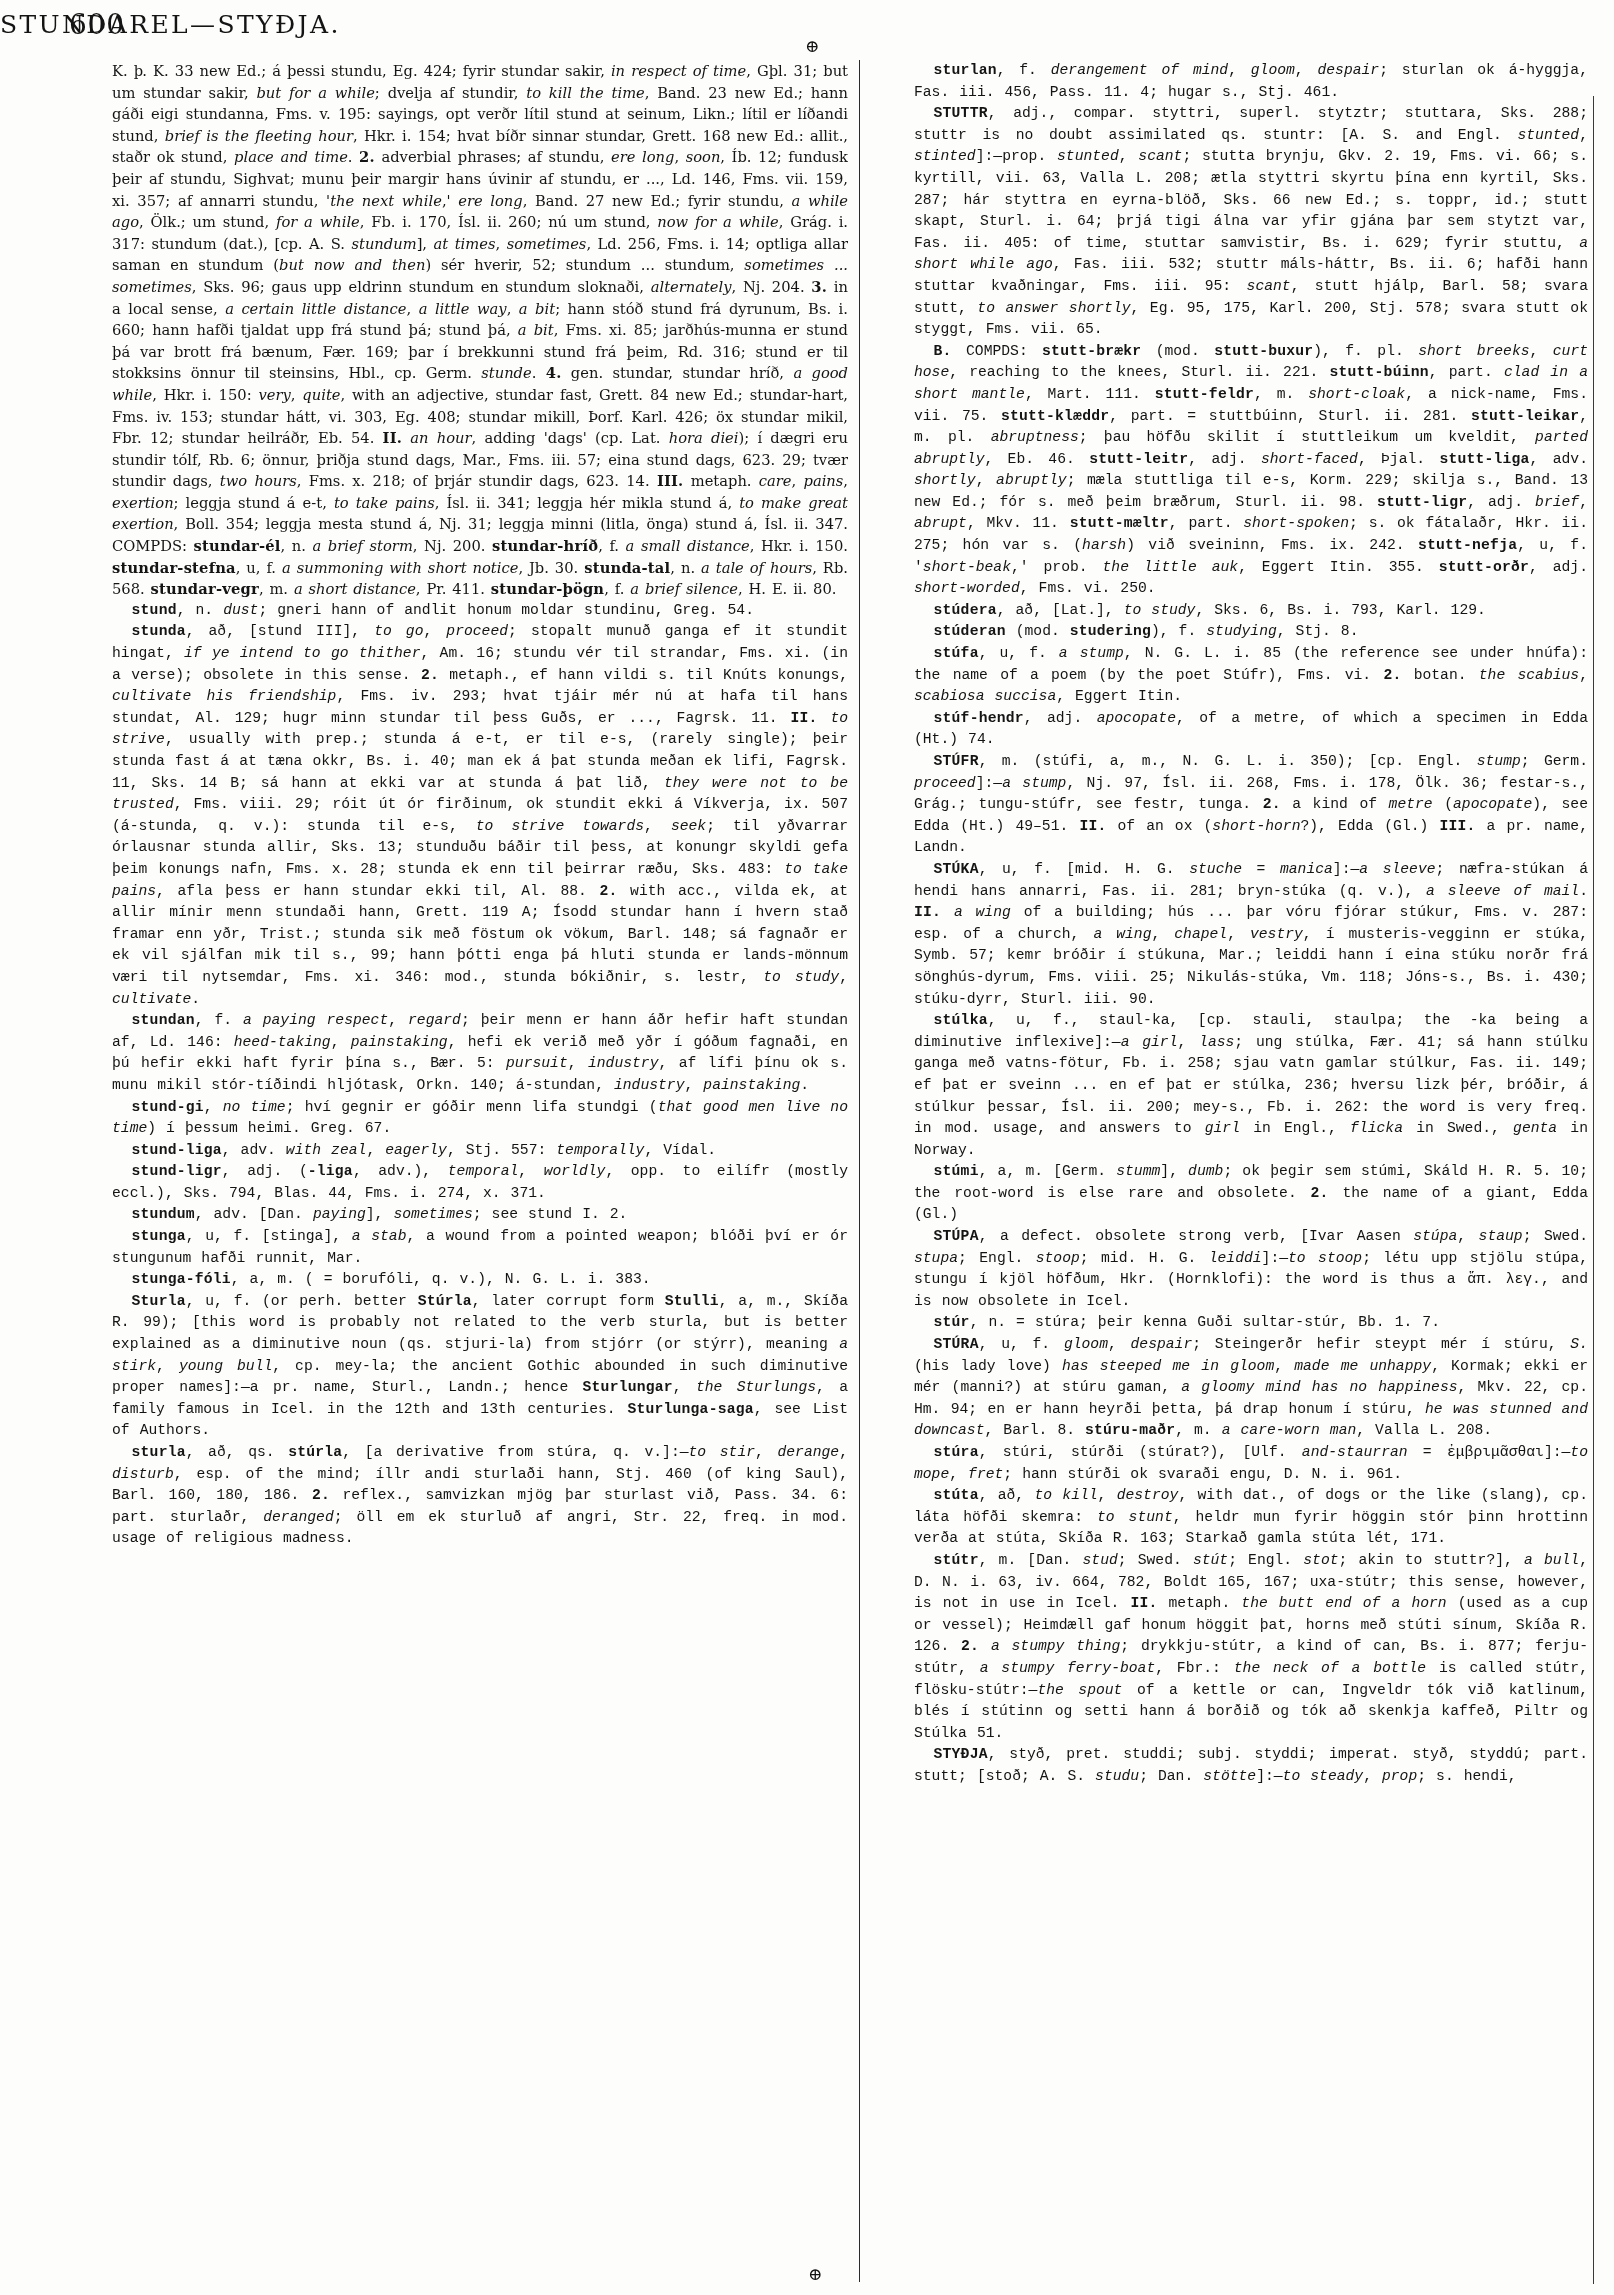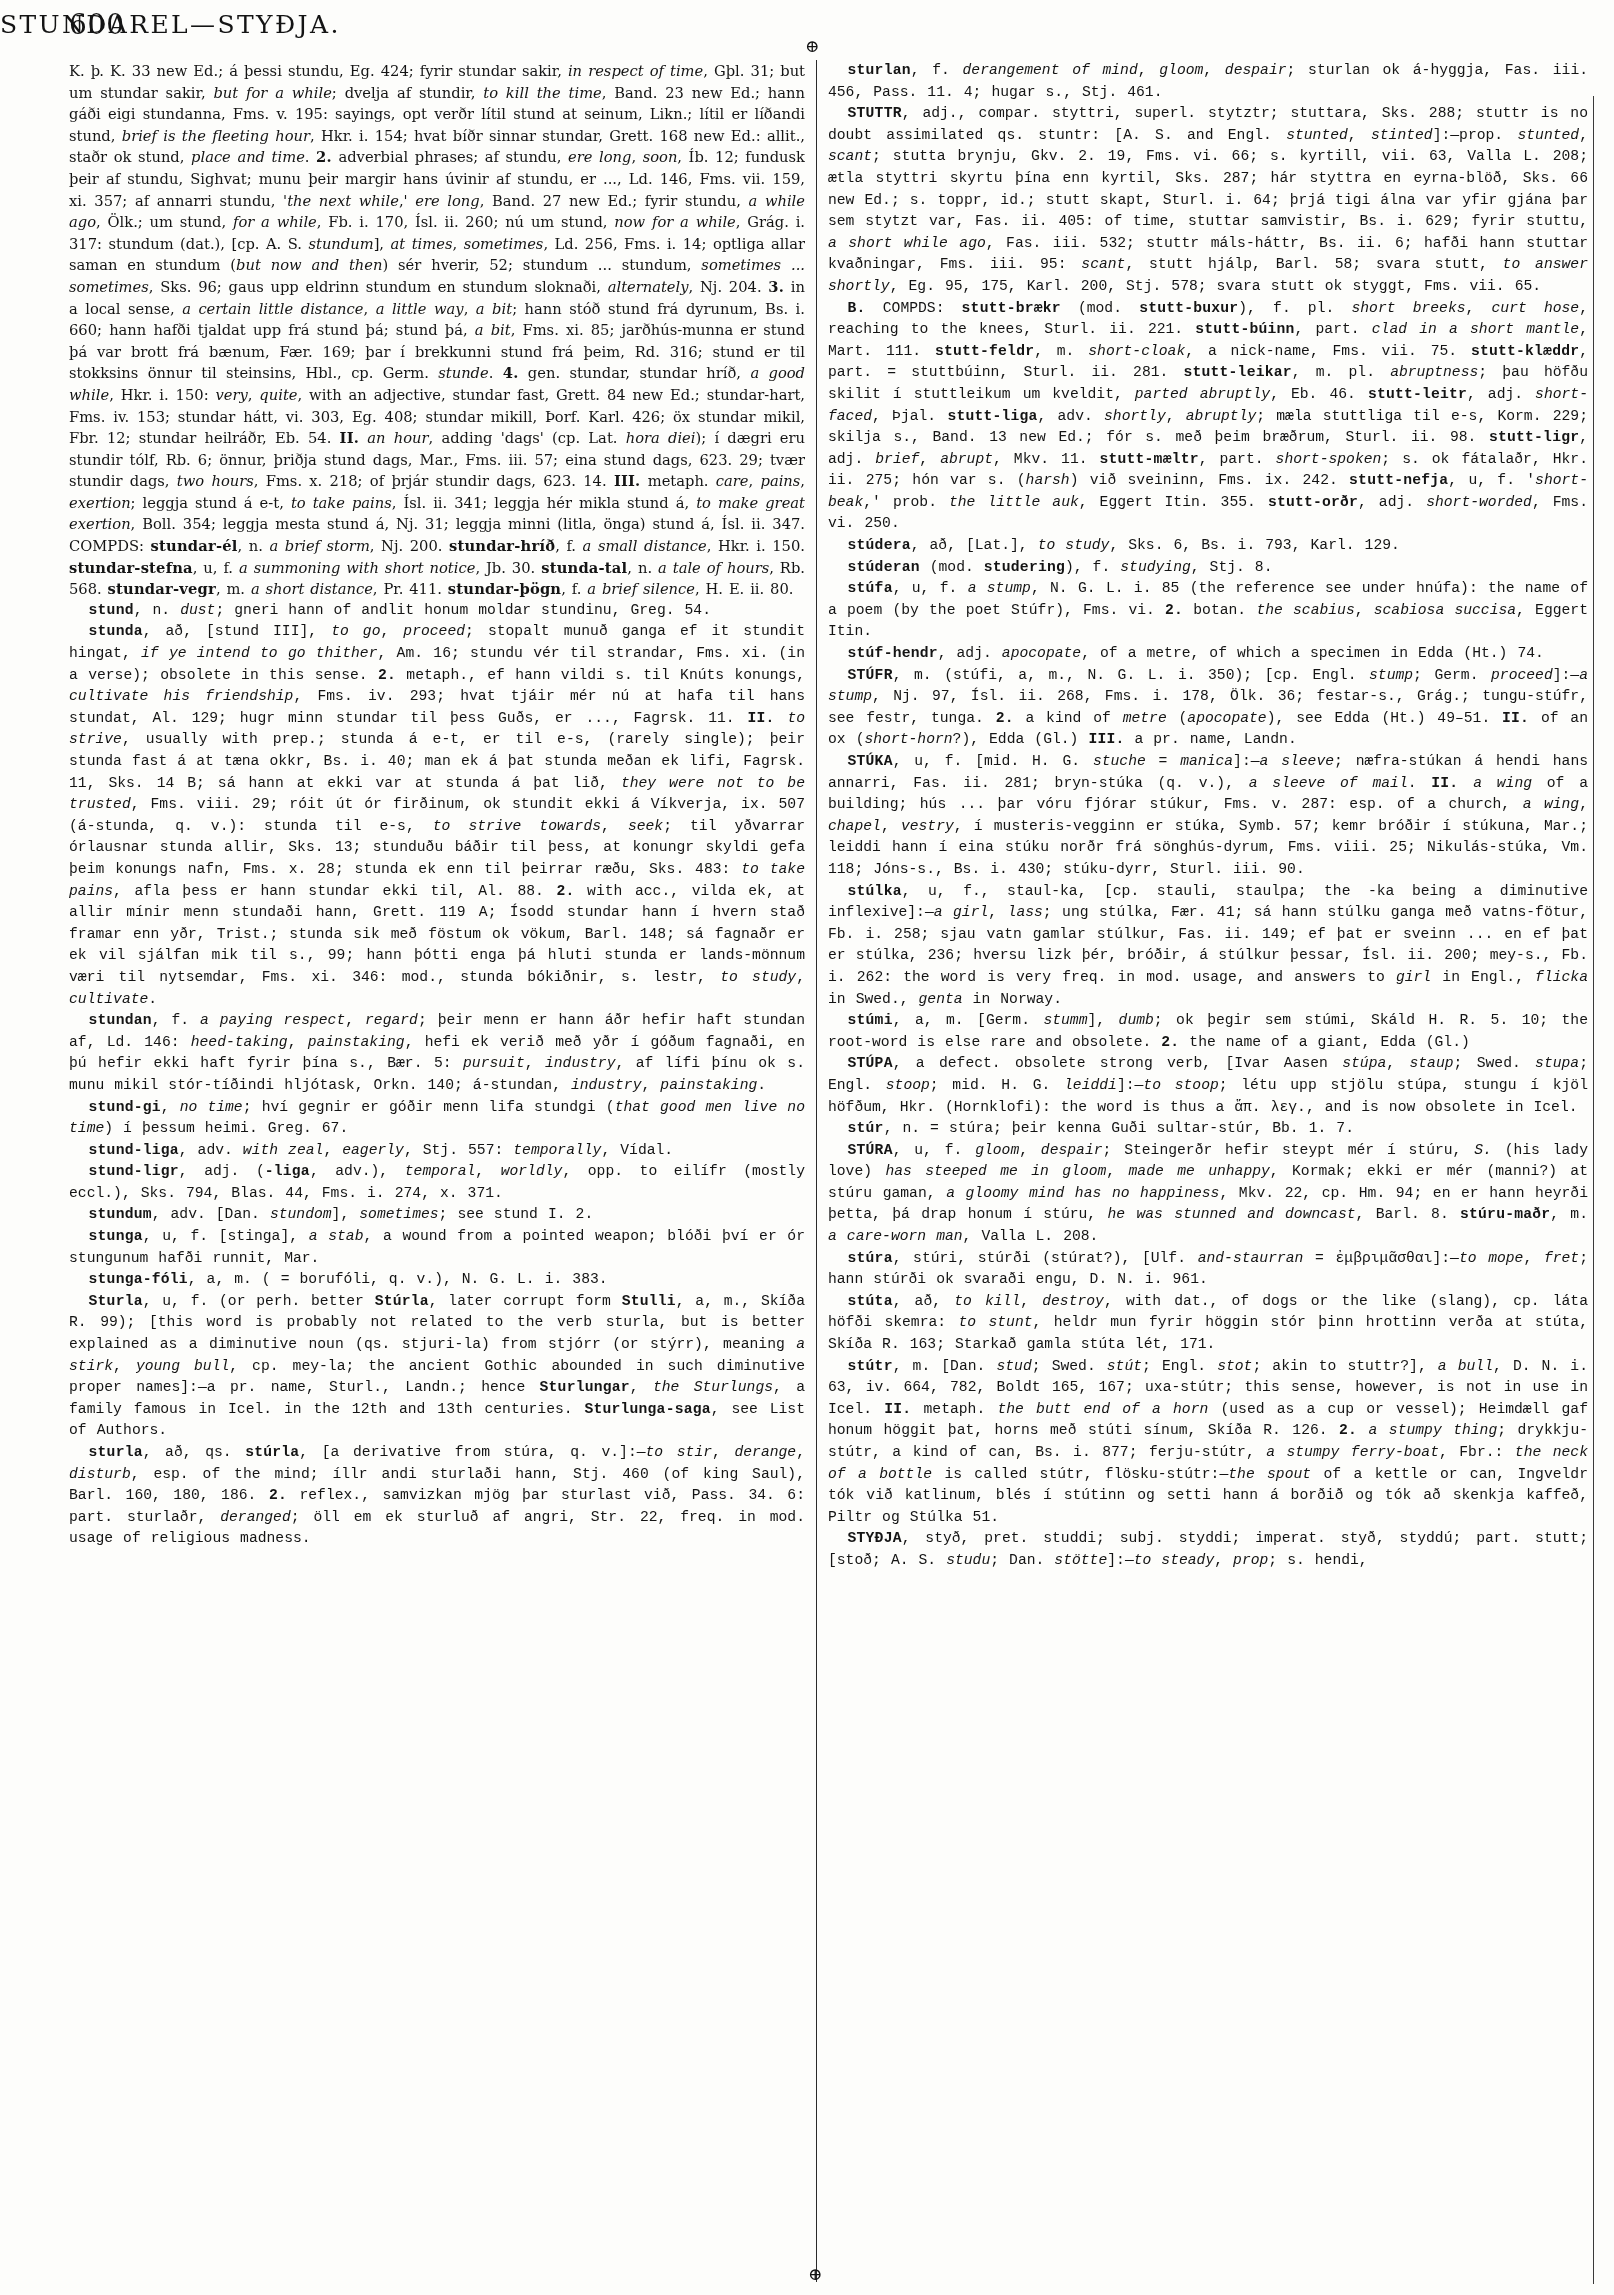--- a/index.html
+++ b/index.html
@@ -23,20 +23,21 @@
     position: absolute; left: 69px; right: 26px; top: 60px;
     display: flex; align-items: stretch;
   }
   .col {
     height: 2222px;
     overflow: hidden;
     text-align: justify;
     font-size: 14.7px;
     line-height: 21.6px;
     word-spacing: 1.2px;
+    margin-left: 43px;
   }
   .col.left  { width: 736px; }
   .col.right { flex: 1; }
   .divider {
     width: 0; border-left: 1.6px solid #2a2a2a;
     margin: 0 10.6px 0 11.4px;
     height: 2222px;
   }
   .edge-rule {
     position: absolute; right: 19.6px; top: 96px; bottom: 11.4px;
@@ -63,21 +64,21 @@
 
 <div class="columns">
   <div class="col left" id="col-left">
       <p class="entry">K. þ. K. 33 new Ed.; á þessi stundu, Eg. 424; fyrir stundar sakir, <i>in respect of time</i>, Gþl. 31; but um stundar sakir, <i>but for a while</i>; dvelja af stundir, <i>to kill the time</i>, Band. 23 new Ed.; hann gáði eigi stundanna, Fms. v. 195: sayings, opt verðr lítil stund at seinum, Likn.; lítil er líðandi stund, <i>brief is the fleeting hour</i>, Hkr. i. 154; hvat bíðr sinnar stundar, Grett. 168 new Ed.: allit., staðr ok stund, <i>place and time</i>. <b>2.</b> adverbial phrases; af stundu, <i>ere long</i>, <i>soon</i>, Íb. 12; fundusk þeir af stundu, Sighvat; munu þeir margir hans úvinir af stundu, er ..., Ld. 146, Fms. vii. 159, xi. 357; af annarri stundu, '<i>the next while</i>,' <i>ere long</i>, Band. 27 new Ed.; fyrir stundu, <i>a while ago</i>, Ölk.; um stund, <i>for a while</i>, Fb. i. 170, Ísl. ii. 260; nú um stund, <i>now for a while</i>, Grág. i. 317: stundum (dat.), [cp. A. S. <i>stundum</i>], <i>at times</i>, <i>sometimes</i>, Ld. 256, Fms. i. 14; optliga allar saman en stundum (<i>but now and then</i>) sér hverir, 52; stundum ... stundum, <i>sometimes ... sometimes</i>, Sks. 96; gaus upp eldrinn stundum en stundum sloknaði, <i>alternately</i>, Nj. 204. <b>3.</b> in a local sense, <i>a certain little distance</i>, <i>a little way</i>, <i>a bit</i>; hann stóð stund frá dyrunum, Bs. i. 660; hann hafði tjaldat upp frá stund þá; stund þá, <i>a bit</i>, Fms. xi. 85; jarðhús-munna er stund þá var brott frá bænum, Fær. 169; þar í brekkunni stund frá þeim, Rd. 316; stund er til stokksins önnur til steinsins, Hbl., cp. Germ. <i>stunde</i>. <b>4.</b> gen. stundar, stundar hríð, <i>a good while</i>, Hkr. i. 150: <i>very</i>, <i>quite</i>, with an adjective, stundar fast, Grett. 84 new Ed.; stundar-hart, Fms. iv. 153; stundar hátt, vi. 303, Eg. 408; stundar mikill, Þorf. Karl. 426; öx stundar mikil, Fbr. 12; stundar heilráðr, Eb. 54. <b>II.</b> <i>an hour</i>, adding 'dags' (cp. Lat. <i>hora diei</i>); í dægri eru stundir tólf, Rb. 6; önnur, þriðja stund dags, Mar., Fms. iii. 57; eina stund dags, 623. 29; tvær stundir dags, <i>two hours</i>, Fms. x. 218; of þrjár stundir dags, 623. 14. <b>III.</b> metaph. <i>care</i>, <i>pains</i>, <i>exertion</i>; leggja stund á e-t, <i>to take pains</i>, Ísl. ii. 341; leggja hér mikla stund á, <i>to make great exertion</i>, Boll. 354; leggja mesta stund á, Nj. 31; leggja minni (litla, önga) stund á, Ísl. ii. 347. COMPDS: <b>stundar-él</b>, n. <i>a brief storm</i>, Nj. 200. <b>stundar-hríð</b>, f. <i>a small distance</i>, Hkr. i. 150. <b>stundar-stefna</b>, u, f. <i>a summoning with short notice</i>, Jb. 30. <b>stunda-tal</b>, n. <i>a tale of hours</i>, Rb. 568. <b>stundar-vegr</b>, m. <i>a short distance</i>, Pr. 411. <b>stundar-þögn</b>, f. <i>a brief silence</i>, H. E. ii. 80.</p>
       <p class="entry ind"><b>stund</b>, n. <i>dust</i>; gneri hann of andlit honum moldar stundinu, Greg. 54.</p>
       <p class="entry ind"><b>stunda</b>, að, [stund III], <i>to go</i>, <i>proceed</i>; stopalt munuð ganga ef it stundit hingat, <i>if ye intend to go thither</i>, Am. 16; stundu vér til strandar, Fms. xi. (in a verse); obsolete in this sense. <b>2.</b> metaph., ef hann vildi s. til Knúts konungs, <i>cultivate his friendship</i>, Fms. iv. 293; hvat tjáir mér nú at hafa til hans stundat, Al. 129; hugr minn stundar til þess Guðs, er ..., Fagrsk. 11. <b>II.</b> <i>to strive</i>, usually with prep.; stunda á e-t, er til e-s, (rarely single); þeir stunda fast á at tæna okkr, Bs. i. 40; man ek á þat stunda meðan ek lifi, Fagrsk. 11, Sks. 14 B; sá hann at ekki var at stunda á þat lið, <i>they were not to be trusted</i>, Fms. viii. 29; róit út ór firðinum, ok stundit ekki á Víkverja, ix. 507 (á-stunda, q. v.): stunda til e-s, <i>to strive towards</i>, <i>seek</i>; til yðvarrar órlausnar stunda allir, Sks. 13; stunduðu báðir til þess, at konungr skyldi gefa þeim konungs nafn, Fms. x. 28; stunda ek enn til þeirrar ræðu, Sks. 483: <i>to take pains</i>, afla þess er hann stundar ekki til, Al. 88. <b>2.</b> with acc., vilda ek, at allir mínir menn stundaði hann, Grett. 119 A; Ísodd stundar hann í hvern stað framar enn yðr, Trist.; stunda sik með föstum ok vökum, Barl. 148; sá fagnaðr er ek vil sjálfan mik til s., 99; hann þótti enga þá hluti stunda er lands-mönnum væri til nytsemdar, Fms. xi. 346: mod., stunda bókiðnir, s. lestr, <i>to study</i>, <i>cultivate</i>.</p>
       <p class="entry ind"><b>stundan</b>, f. <i>a paying respect</i>, <i>regard</i>; þeir menn er hann áðr hefir haft stundan af, Ld. 146: <i>heed-taking</i>, <i>painstaking</i>, hefi ek verið með yðr í góðum fagnaði, en þú hefir ekki haft fyrir þína s., Bær. 5: <i>pursuit</i>, <i>industry</i>, af lífi þínu ok s. munu mikil stór-tíðindi hljótask, Orkn. 140; á-stundan, <i>industry</i>, <i>painstaking</i>.</p>
       <p class="entry ind"><b>stund-gi</b>, <i>no time</i>; hví gegnir er góðir menn lifa stundgi (<i>that good men live no time</i>) í þessum heimi. Greg. 67.</p>
       <p class="entry ind"><b>stund-liga</b>, adv. <i>with zeal</i>, <i>eagerly</i>, Stj. 557: <i>temporally</i>, Vídal.</p>
       <p class="entry ind"><b>stund-ligr</b>, adj. (<b>-liga</b>, adv.), <i>temporal</i>, <i>worldly</i>, opp. to eilífr (mostly eccl.), Sks. 794, Blas. 44, Fms. i. 274, x. 371.</p>
-      <p class="entry ind"><b>stundum</b>, adv. [Dan. <i>stundom</i>], <i>sometimes</i>; see stund I. 2.</p>
+      <p class="entry ind"><b>stundum</b>, adv. [Dan. <i>paying</i>], <i>sometimes</i>; see stund I. 2.</p>
       <p class="entry ind"><b>stunga</b>, u, f. [stinga], <i>a stab</i>, a wound from a pointed weapon; blóði því er ór stungunum hafði runnit, Mar.</p>
       <p class="entry ind"><b>stunga-fóli</b>, a, m. ( = borufóli, q. v.), N. G. L. i. 383.</p>
       <p class="entry ind"><b>Sturla</b>, u, f. (or perh. better <b>Stúrla</b>, later corrupt form <b>Stulli</b>, a, m., Skíða R. 99); [this word is probably not related to the verb sturla, but is better explained as a diminutive noun (qs. stjuri-la) from stjórr (or stýrr), meaning <i>a stirk</i>, <i>young bull</i>, cp. mey-la; the ancient Gothic abounded in such diminutive proper names]:—a pr. name, Sturl., Landn.; hence <b>Sturlungar</b>, <i>the Sturlungs</i>, a family famous in Icel. in the 12th and 13th centuries. <b>Sturlunga-saga</b>, see List of Authors.</p>
       <p class="entry ind"><b>sturla</b>, að, qs. <b>stúrla</b>, [a derivative from stúra, q. v.]:—<i>to stir</i>, <i>derange</i>, <i>disturb</i>, esp. of the mind; íllr andi sturlaði hann, Stj. 460 (of king Saul), Barl. 160, 180, 186. <b>2.</b> reflex., samvizkan mjög þar sturlast við, Pass. 34. 6: part. sturlaðr, <i>deranged</i>; öll em ek sturluð af angri, Str. 22, freq. in mod. usage of religious madness.</p>
     </div>
   <div class="divider"></div>
   <div class="col right" id="col-right">
       <p class="entry ind"><b>sturlan</b>, f. <i>derangement of mind</i>, <i>gloom</i>, <i>despair</i>; sturlan ok á-hyggja, Fas. iii. 456, Pass. 11. 4; hugar s., Stj. 461.</p>
       <p class="entry ind"><b>STUTTR</b>, adj., compar. styttri, superl. stytztr; stuttara, Sks. 288; stuttr is no doubt assimilated qs. stuntr: [A. S. and Engl. <i>stunted</i>, <i>stinted</i>]:—prop. <i>stunted</i>, <i>scant</i>; stutta brynju, Gkv. 2. 19, Fms. vi. 66; s. kyrtill, vii. 63, Valla L. 208; ætla styttri skyrtu þína enn kyrtil, Sks. 287; hár styttra en eyrna-blöð, Sks. 66 new Ed.; s. toppr, id.; stutt skapt, Sturl. i. 64; þrjá tigi álna var yfir gjána þar sem stytzt var, Fas. ii. 405: of time, stuttar samvistir, Bs. i. 629; fyrir stuttu, <i>a short while ago</i>, Fas. iii. 532; stuttr máls-háttr, Bs. ii. 6; hafði hann stuttar kvaðningar, Fms. iii. 95: <i>scant</i>, stutt hjálp, Barl. 58; svara stutt, <i>to answer shortly</i>, Eg. 95, 175, Karl. 200, Stj. 578; svara stutt ok styggt, Fms. vii. 65.</p>
       <p class="entry ind"><b>B.</b> COMPDS: <b>stutt-brækr</b> (mod. <b>stutt-buxur</b>), f. pl. <i>short breeks</i>, <i>curt hose</i>, reaching to the knees, Sturl. ii. 221. <b>stutt-búinn</b>, part. <i>clad in a short mantle</i>, Mart. 111. <b>stutt-feldr</b>, m. <i>short-cloak</i>, a nick-name, Fms. vii. 75. <b>stutt-klæddr</b>, part. = stuttbúinn, Sturl. ii. 281. <b>stutt-leikar</b>, m. pl. <i>abruptness</i>; þau höfðu skilit í stuttleikum um kveldit, <i>parted abruptly</i>, Eb. 46. <b>stutt-leitr</b>, adj. <i>short-faced</i>, Þjal. <b>stutt-liga</b>, adv. <i>shortly</i>, <i>abruptly</i>; mæla stuttliga til e-s, Korm. 229; skilja s., Band. 13 new Ed.; fór s. með þeim bræðrum, Sturl. ii. 98. <b>stutt-ligr</b>, adj. <i>brief</i>, <i>abrupt</i>, Mkv. 11. <b>stutt-mæltr</b>, part. <i>short-spoken</i>; s. ok fátalaðr, Hkr. ii. 275; hón var s. (<i>harsh</i>) við sveininn, Fms. ix. 242. <b>stutt-nefja</b>, u, f. '<i>short-beak</i>,' prob. <i>the little auk</i>, Eggert Itin. 355. <b>stutt-orðr</b>, adj. <i>short-worded</i>, Fms. vi. 250.</p>

